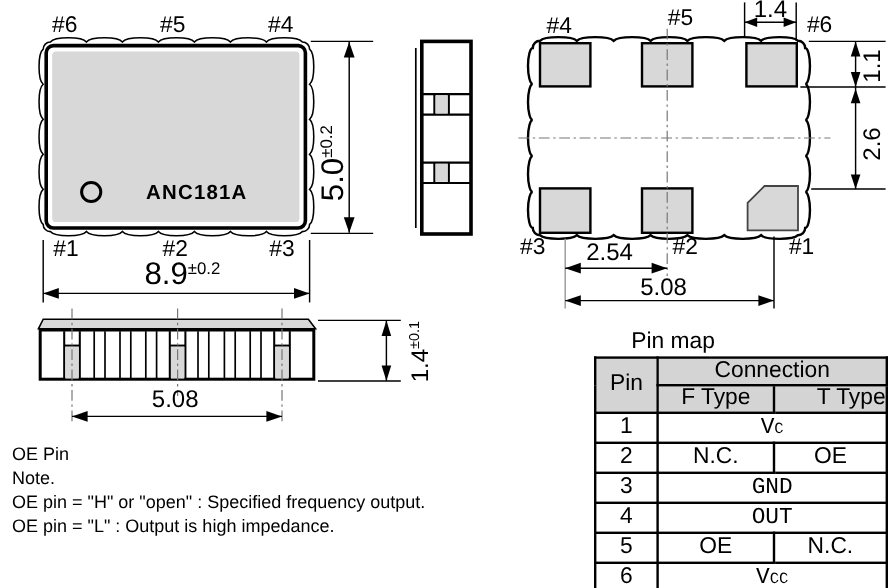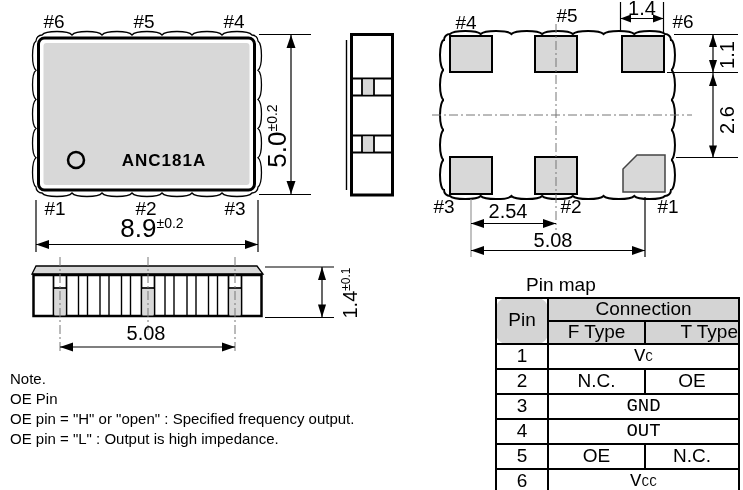--- a/index.html
+++ b/index.html
@@ -15,21 +15,21 @@
   .tolL{font-size:14px;vertical-align:9px;}
   .mark1{font-size:30px;font-weight:bold;letter-spacing:1px;}
   .mark2{font-size:17px;font-weight:bold;letter-spacing:1px;}
   #notes{position:absolute;left:10px;top:369px;font-size:15px;line-height:20px;}
   #pinmap-title{position:absolute;left:492px;top:274px;font-size:19px;margin-left:34px;}
   table#pinmap{position:absolute;left:495px;top:297px;border-collapse:collapse;
                font-size:19px;table-layout:fixed;}
   #pinmap td,#pinmap th{border:2px solid #000;text-align:center;padding:0;
                         font-weight:normal;line-height:1.1;overflow:hidden;}
   #pinmap th{background:#d4d4d4;}
-  #pinmap .c-pin{width:50px;border-radius:11px;}
+  #pinmap .c-pin{width:50px;}
   #pinmap .c-f{width:95px;}
   #pinmap .c-t{width:92px;text-align:right;}
   #pinmap .hrow th{height:20px;}
   #pinmap td{height:23px;}
   #pinmap .sc{font-variant:small-caps;font-family:Liberation Mono, monospace;}
 </style>
 </head>
 <body>
 
 <div id="stage">
@@ -206,22 +206,22 @@
 <span class="t dim" style="left:642px;top:8px">1.4</span>
 <span class="rot dim" style="left:727px;top:55px">1.1</span>
 <span class="rot dim" style="left:727px;top:120px">2.6</span>
 <span class="t dim" style="left:508px;top:211px">2.54</span>
 <span class="t dim" style="left:553px;top:240px">5.08</span>
 
 <span class="t dim" style="left:146px;top:333px">5.08</span>
 <span class="rot dim" style="left:350px;top:293px"><span>1.4</span><span class="tol">±0.1</span></span>
 
 <div id="notes">
+  <div>OE Pin</div>
   <div>Note.</div>
-  <div>OE Pin</div>
   <div>OE pin = "H" or "open" : Specified frequency output.</div>
   <div>OE pin = "L" : Output is high impedance.</div>
 </div>
 
 <div id="pinmap-title">Pin map</div>
 <table id="pinmap">
   <tbody>
         <tr class="hrow">
     <th class="c-pin" rowspan="2">Pin</th>
     <th colspan="2">Connection</th>

